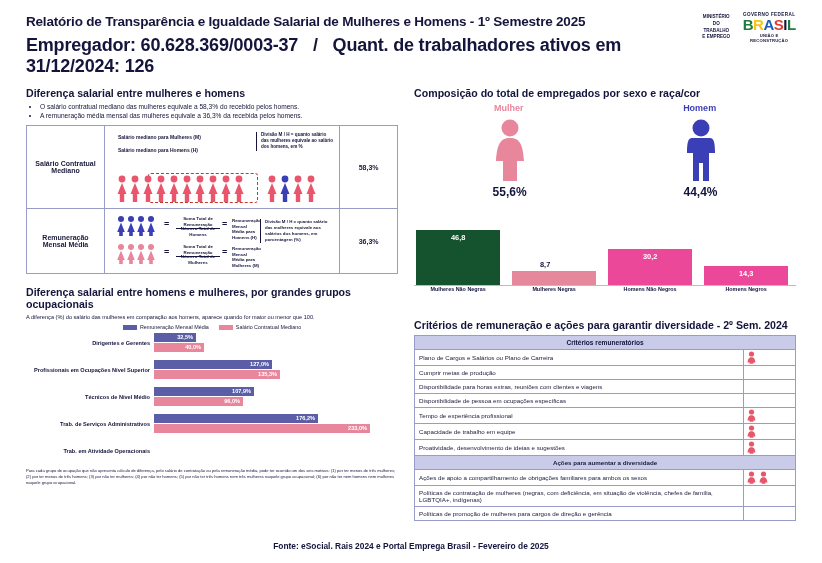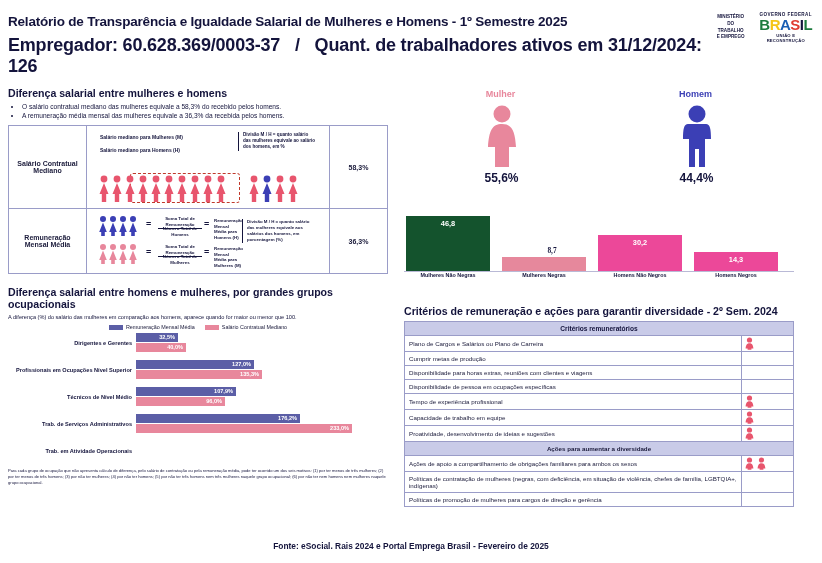--- a/index.html
+++ b/index.html
@@ -5,21 +5,21 @@
   * { box-sizing: border-box; }
   html, body { margin:0; padding:0; }
   body {
     width: 822px; height: 563px;
     background: #ffffff;
     font-family: "Liberation Sans", sans-serif;
     color: #1a1a3a;
     position: relative;
     overflow: hidden;
   }
-  .page { position:relative; width:822px; height:563px; padding: 10px 8px; }
+  .page { position:relative; width:822px; height:563px; padding: 10px 26px; }
 
   
   .header { display:flex; justify-content:space-between; align-items:flex-start; }
   .header-titles { padding-top:4px; }
   .title1 { font-size:13.5px; font-weight:bold; color:#14143c; letter-spacing:-0.2px; }
   .title2 { font-size:18px; font-weight:bold; color:#14143c; margin-top:6px; letter-spacing:-0.2px; }
   .title2 .sep { padding:0 10px; }
   .logos { display:flex; align-items:center; gap:10px; padding-top:2px; }
   .logo-min { font-size:4.6px; font-weight:bold; color:#14143c; line-height:1.45; text-align:center; }
   .logo-gov { text-align:center; }
@@ -310,20 +310,21 @@
           <div class="occ-lbl">Trab. em Atividade Operacionais</div>
           <div class="occ-bars"></div>
         </div>
       </div>
 
       <div class="footnote">Para cada grupo de ocupação que não apresenta cálculo de diferença, pelo salário de contratação ou pela remuneração média, pode ter ocorrido um dos seis motivos: (1) por ter menos de três mulheres; (2) por ter menos de três homens; (3) por não ter mulheres; (4) por não ter homens; (5) por não ter três homens nem três mulheres naquele grupo ocupacional; (6) por não ter nem homens nem mulheres naquele grupo ocupacional.</div>
     </div>
 
     <div class="col-right">
 
+      <div class="sec-title">Composição do total de empregados por sexo e raça/cor</div>
 
       <div class="comp">
         <div class="hdr">
           <div class="m">Mulher</div>
           <div class="h">Homem</div>
         </div>
         <div style="display:flex; justify-content:space-around; height:72px; align-items:flex-end;">
           <svg width="40" height="66" viewBox="0 0 40 66">
             <circle cx="20" cy="9" r="8.5" fill="#e8879c"></circle>
             <path d="M20 19 C10 19 7 26 6 42 H13 V62 H27 V42 H34 C33 26 30 19 20 19 Z" fill="#e8879c"></path>
@@ -334,21 +335,21 @@
           </svg>
         </div>
         <div class="pct-row">
           <div>55,6%</div>
           <div>44,4%</div>
         </div>
 
         <div class="bars4" style="margin-top:8px;">
           <div class="b4 pink" style="left:2px;   height:55px;">46,8</div>
           <div class="b4 pink" style="left:98px;  height:14px; background:#e6889c;"></div>
-          <div class="val-out" style="left:106px; bottom:16px;font-family:Liberation Serif, serif;">8,7</div>
+          <div class="val-out" style="left:89px; bottom:16px;">8,7</div>
           <div class="b4 blue" style="left:194px; height:36px;">30,2</div>
           <div class="b4 blue" style="left:290px; height:19px;">14,3</div>
         </div>
         <div class="axisline"></div>
         <div style="position:relative; height:12px;">
           <div class="b4lab" style="left:2px;">Mulheres Não Negras</div>
           <div class="b4lab" style="left:98px;">Mulheres Negras</div>
           <div class="b4lab" style="left:194px;">Homens Não Negros</div>
           <div class="b4lab" style="left:290px;">Homens Negros</div>
         </div>

